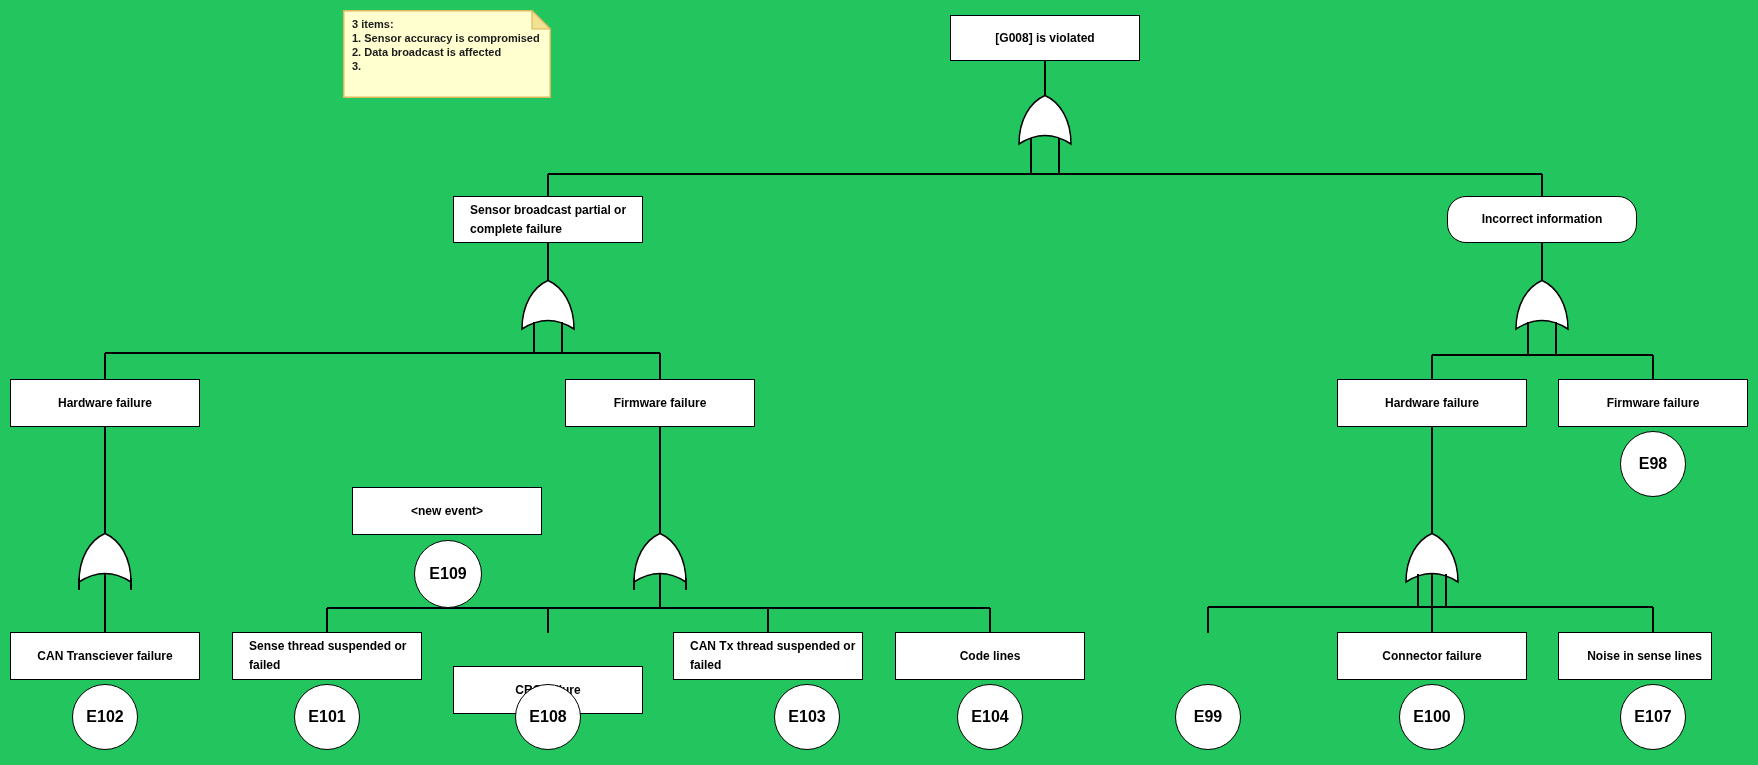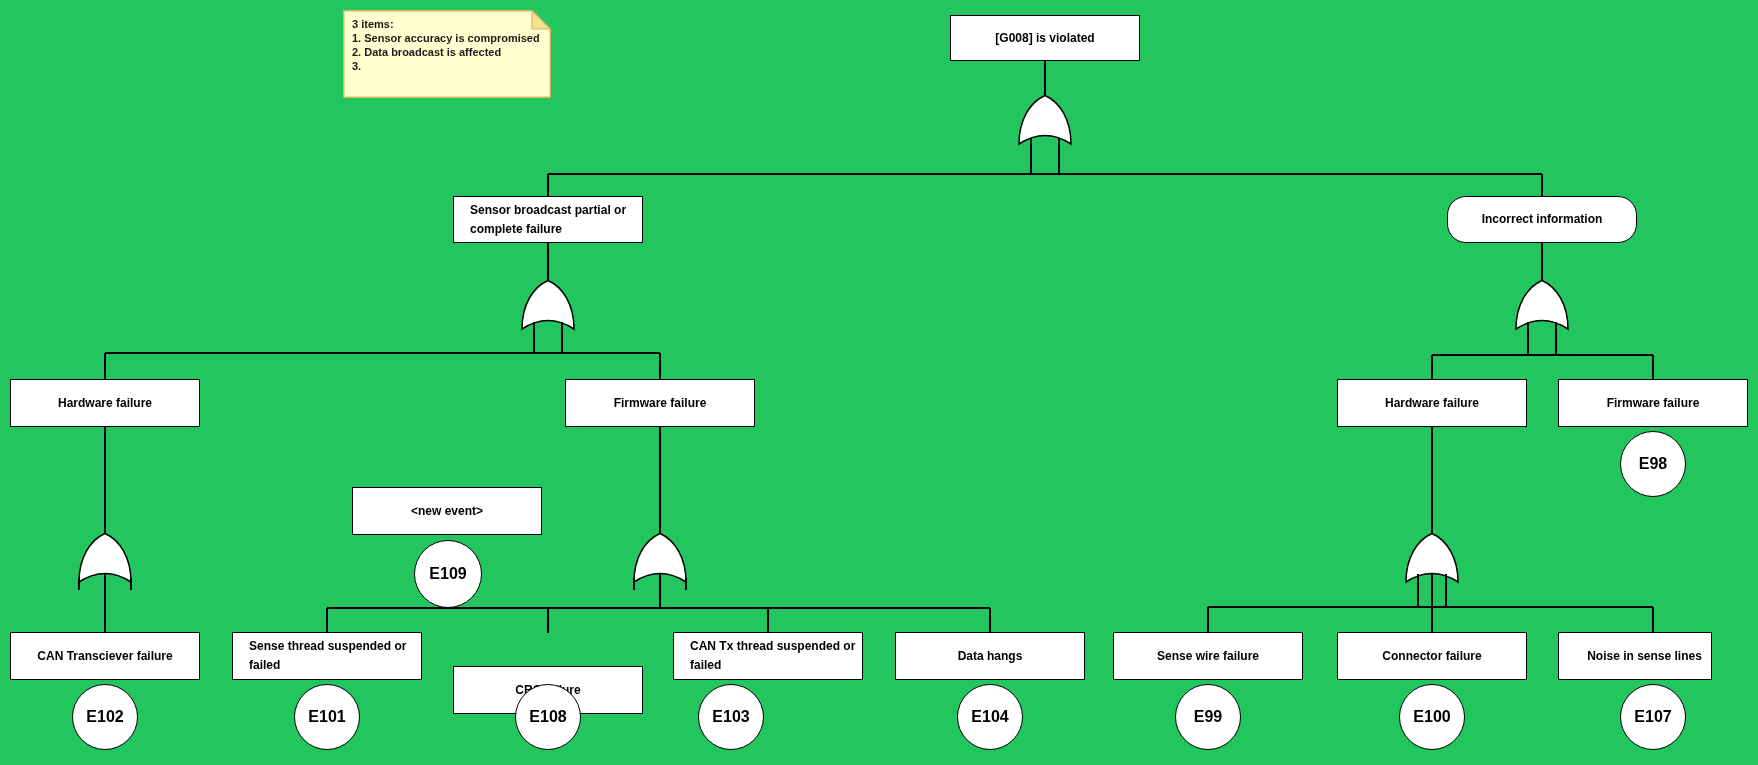--- a/index.html
+++ b/index.html
@@ -155,31 +155,28 @@
     <div class="box" style="left: 453px; top: 632px; width: 190px; height: 48px; margin-top: 34px;">
       <span class="lbl">CRC failure</span>
     </div>
     <div class="circle" style="left: 515px; top: 684px; width: 66px; height: 66px;">
       <span class="lbl">E108</span>
     </div>
     <div class="box align-left" style="left: 673px; top: 632px; width: 190px; height: 48px;">
       <span class="lbl">CAN Tx thread suspended or
 failed</span>
     </div>
-    <div class="circle" style="left: 698px; top: 684px; width: 66px; height: 66px;">
+    <div class="circle" style="left: 774px; top: 684px; width: 66px; height: 66px;">
       <span class="lbl">E103</span>
     </div>
     <div class="box" style="left: 895px; top: 632px; width: 190px; height: 48px;">
-      <span class="lbl">Data hangs</span>
+      <span class="lbl">Code lines</span>
     </div>
     <div class="circle" style="left: 957px; top: 684px; width: 66px; height: 66px;">
       <span class="lbl">E104</span>
-    </div>
-    <div class="box" style="left: 1113px; top: 632px; width: 190px; height: 48px;">
-      <span class="lbl">Sense wire failure</span>
     </div>
     <div class="circle" style="left: 1175px; top: 684px; width: 66px; height: 66px;">
       <span class="lbl">E99</span>
     </div>
     <div class="box" style="left: 1337px; top: 632px; width: 190px; height: 48px;">
       <span class="lbl">Connector failure</span>
     </div>
     <div class="circle" style="left: 1399px; top: 684px; width: 66px; height: 66px; align-items: center;">
       <span class="lbl">E100</span>
     </div>

